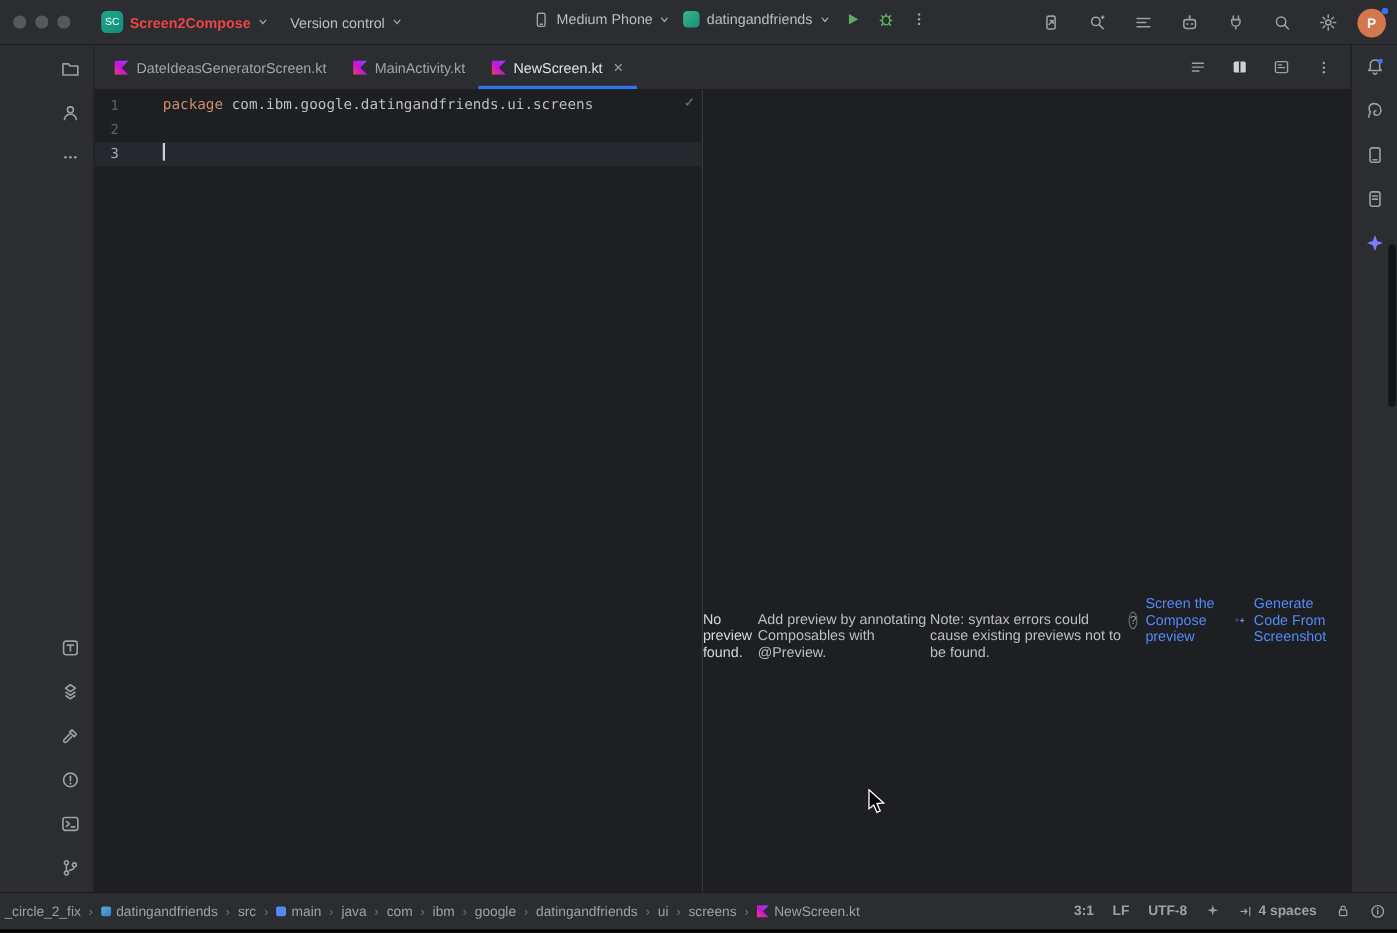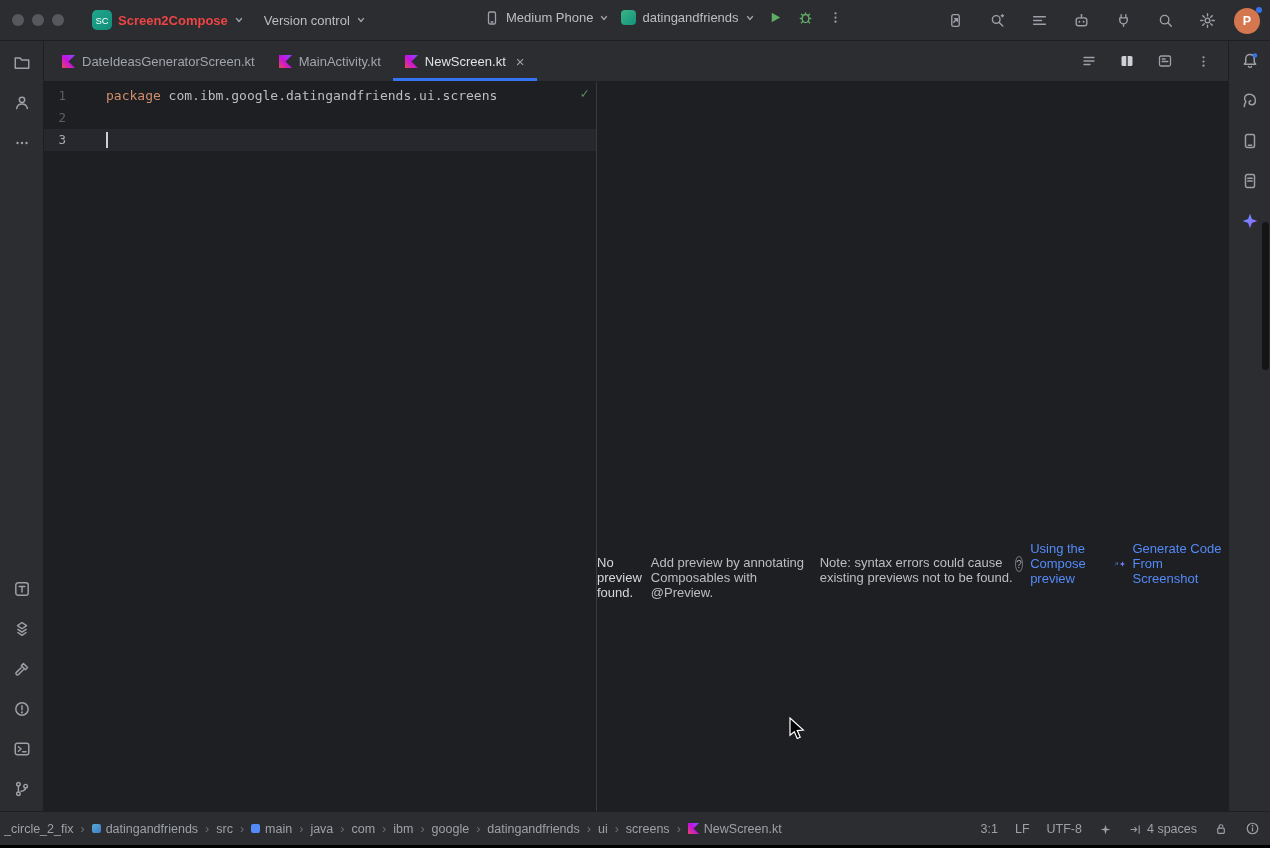--- a/index.html
+++ b/index.html
@@ -24,21 +24,21 @@
   .tb-center { position:absolute; left:478px; top:0; height:35px; display:flex; align-items:center; }
   .tb-right  { position:absolute; right:10px; top:0; height:41px; display:flex; align-items:center; gap:12px; }
   .ibtn { width:30px; height:30px; border-radius:6px; display:flex; align-items:center; justify-content:center;
     background:transparent; border:none; }
   .runcfg-ico { width:15px; height:15px; border-radius:4px; background:linear-gradient(135deg,#3BB583,#13917E); display:inline-block; }
   .avatar { width:26px; height:26px; border-radius:50%; background:#D4764E; color:#fff; font-size:12.5px; font-weight:bold;
     display:flex; align-items:center; justify-content:center; position:relative; }
   .avatar-badge { position:absolute; top:-1px; right:-2px; width:6px; height:6px; border-radius:50%; background:#3574F0; }
 
   
-  .main { display:flex; height:770px; }
+  .main { display:flex; height:770px;padding-left:42px; }
   .left-stripe { width:44px; background:#2B2D30; border-right:1px solid #1E1F22;
     display:flex; flex-direction:column; align-items:center; padding-top:6px; gap:8px; }
   .right-stripe { width:42px; background:#2B2D30; border-left:1px solid #1E1F22;
     display:flex; flex-direction:column; align-items:center; padding-top:4px; gap:8px; position:relative; }
   .stripe-btn { width:32px; height:32px; border-radius:6px; display:flex; align-items:center; justify-content:center; }
   .stripe-bottom { margin-top:auto; display:flex; flex-direction:column; gap:8px; padding-bottom:6px; align-items:center; }
 
   .center { flex:1; display:flex; flex-direction:column; min-width:0; }
 
   
@@ -74,21 +74,21 @@
 
   
   .statusbar { height:34px; background:#2B2D30; border-top:1px solid #1E1F22;
     display:flex; align-items:center; justify-content:space-between; padding:0 10px 0 4px;
     font-size:12.5px; color:#9DA0A8;gap:24px; }
   .crumbs { display:flex; align-items:center; gap:7px; white-space:nowrap; overflow:hidden; }
   .crumb { display:flex; align-items:center; gap:5px; }
   .sep { color:#6E7176; }
   .mod-ico { width:9px; height:9px; border-radius:2px; background:linear-gradient(135deg,#57ABD9,#3D7DC2); display:inline-block; }
   .src-ico { width:9px; height:9px; border-radius:2px; background:#548AF7; display:inline-block; }
-  .sb-right { display:flex; align-items:flex-end; gap:17px; flex:none; }
+  .sb-right { display:flex; align-items:flex-start; gap:17px; flex:none;font-weight:bold; }
   .sb-item { display:flex; align-items:center; gap:5px; }
 
   .bottom-edge { height:3px; background:#000; }
   .scroll-thumb { position:absolute; right:1px; top:222px; width:7px; height:148px; background:#141517; border-radius:4px; }
   .cursor-overlay { position:absolute; left:789px; top:717px; z-index:50; pointer-events:none; }
 </style>
 </head>
 <body>
 
 <svg width="0" height="0" style="position:absolute">
@@ -351,21 +351,21 @@
         </div>
         <span class="inspect-check">✓</span>
       </div>
 
       <div class="preview">
         <div class="pv-line pv-title">No preview found.</div>
         <div class="pv-line">Add preview by annotating Composables with @Preview.</div>
         <div class="pv-line">Note: syntax errors could cause existing previews not to be found.</div>
         <div class="pv-link">
           <span class="help-circle">?</span>
-          <span>Using the Compose preview</span>
+          <span>Screen the Compose preview</span>
           <svg width="10" height="10" viewBox="0 0 12 12" style="fill:none;stroke:#548AF7;stroke-width:1.4;stroke-linecap:round">
               <path d="M3 9L9 3M4.5 3H9v4.5"></path>
             </svg>
         </div>
         <div class="pv-link">
           <svg width="14" height="14" viewBox="0 0 16 16">
               <path d="M8 1.5l1.7 4.8L14.5 8l-4.8 1.7L8 14.5 6.3 9.7 1.5 8l4.8-1.7z" fill="url(#agrad)"></path>
             </svg>
           <span>Generate Code From Screenshot</span>
         </div>

